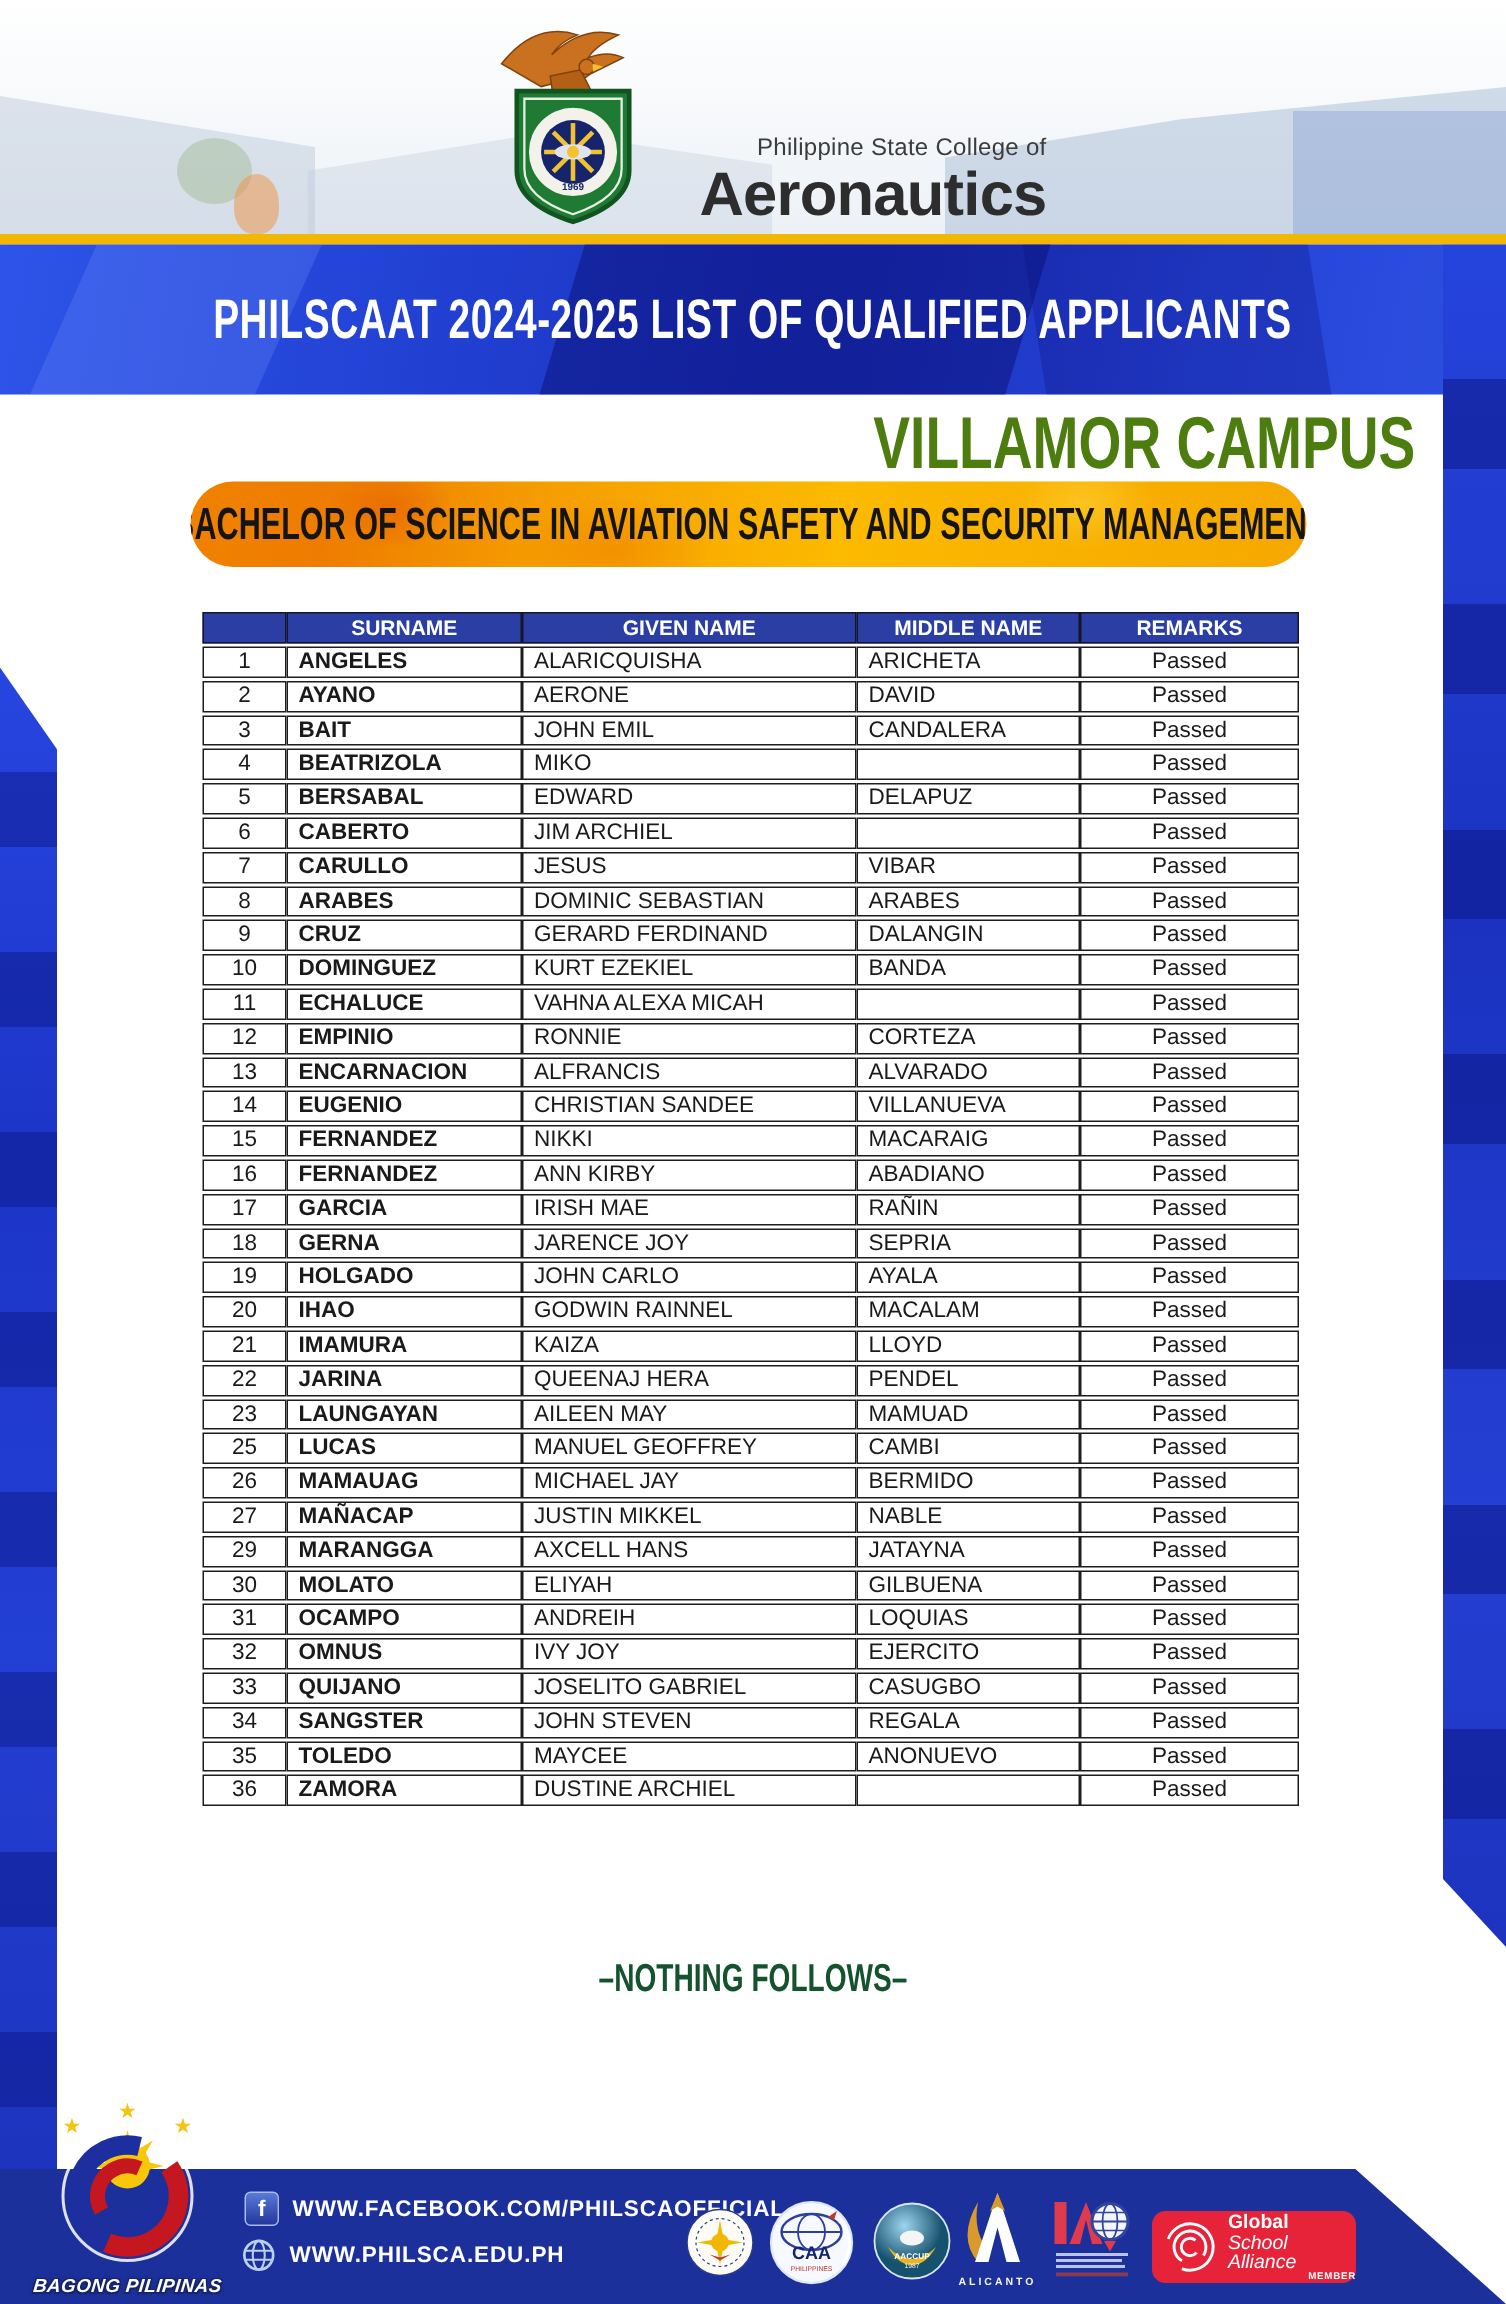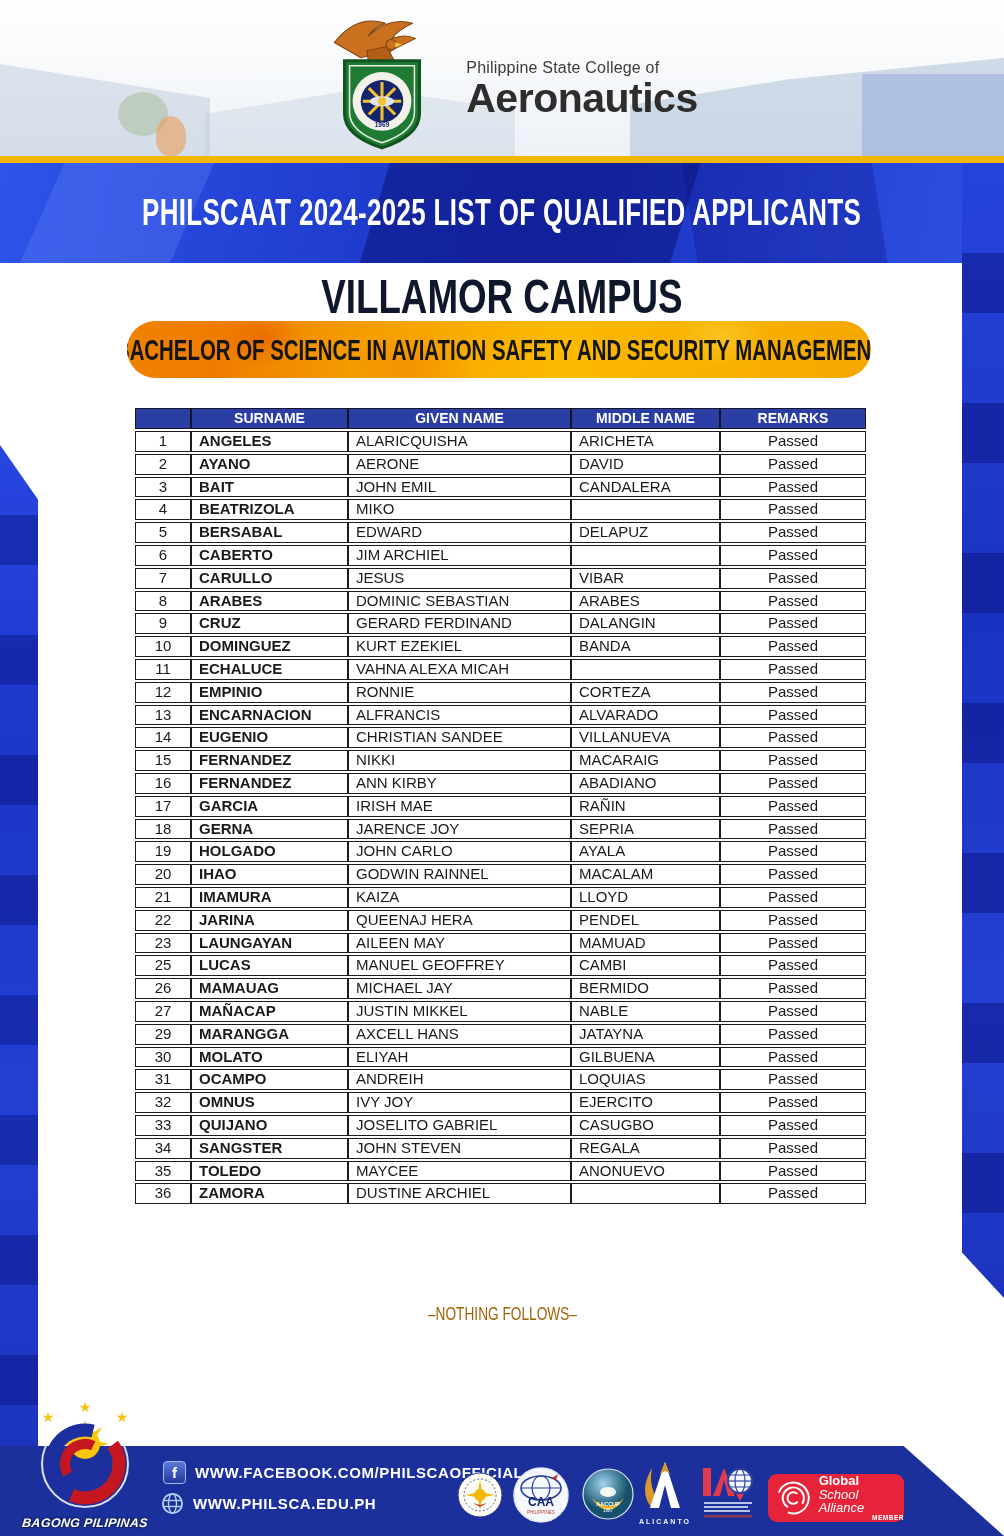--- a/index.html
+++ b/index.html
@@ -18,21 +18,21 @@
   .tp-b3{left:630px;top:58px;width:374px;height:98px;background:rgba(168,188,214,.5);
          clip-path:polygon(0 48%,42% 22%,100% 0,100% 100%,0 100%);}
   .tp-b4{left:862px;top:74px;width:142px;height:82px;background:rgba(118,150,205,.35);}
   .tp-tree{left:118px;top:92px;width:50px;height:44px;background:rgba(128,164,99,.30);border-radius:50%;}
   .tp-statue{left:156px;top:116px;width:30px;height:40px;background:rgba(236,151,79,.55);
              border-radius:50% 50% 42% 42%;}
 
   
   .brand{left:0;top:8px;width:1004px;display:flex;justify-content:center;align-items:flex-start;gap:8px;}
   .brand-logo{width:152px;height:142px;}
-  .brand-text{margin-top:52px;line-height:1;}
+  .brand-text{margin-top:83px;line-height:1;text-align:right;}
   .brand-line1{font-size:16px;color:#3c3c3c;letter-spacing:.2px;}
   .brand-line2{font-size:41px;font-weight:bold;color:#2d2d2d;margin-top:2px;letter-spacing:-.5px;}
 
   
   .gold-line{left:0;top:156px;width:1004px;height:7px;background:#f2b705;}
 
   
   .title-band{left:0;top:163px;width:1004px;height:100px;overflow:hidden;
     background:linear-gradient(100deg,#2d54e8 0%,#2140d2 30%,#1a30bc 55%,#2644d8 80%,#2d50e0 100%);}
   .tb-s1{position:absolute;left:375px;top:-10px;width:310px;height:120px;
@@ -42,21 +42,21 @@
   .tb-s3{position:absolute;left:40px;top:-10px;width:150px;height:130px;
          background:rgba(118,148,255,.25);transform:skewX(-24deg);}
   .band-title-wrap{position:absolute;left:0;top:0;width:100%;height:100%;
          display:flex;align-items:center;justify-content:center;}
   .band-title{font-size:37px;font-weight:800;color:#ffffff;letter-spacing:.5px;}
 
   
   .cx{display:inline-block;white-space:nowrap;transform:scaleX(.7);transform-origin:50% 50%;}
 
   
-  .campus-title{left:0;top:268px;width:1004px;text-align:center;color:#0f172a;
+  .campus-title{left:0;top:268px;width:1004px;text-align:right;color:#4d7c0f;
                 font-size:49px;font-weight:800;}
   .campus-title .cx{transform:scaleX(.75);}
   .program-pill{left:127px;top:321px;width:744px;height:57px;border-radius:29px;
     background:linear-gradient(95deg,#f08200 0%,#ee7c00 12%,#f59e00 32%,#fcba00 58%,#f9b100 78%,#f5a800 100%);
     display:flex;align-items:center;justify-content:center;overflow:hidden;}
   .pill-texture{position:absolute;inset:0;border-radius:29px;
     background:radial-gradient(60px 40px at 18% 30%,rgba(226,80,0,.45),transparent 70%),
                radial-gradient(90px 50px at 38% 80%,rgba(236,110,0,.35),transparent 70%),
                radial-gradient(70px 45px at 80% 25%,rgba(255,214,64,.5),transparent 70%);}
   .program-title{position:relative;font-size:30px;font-weight:800;color:#141414;}
@@ -69,22 +69,22 @@
   .applicants-table col.c2{width:223px;}
   .applicants-table col.c3{width:149px;}
   .applicants-table col.c4{width:146px;}
   .applicants-table th{background:#2b3ea4;color:#ffffff;font-size:14px;font-weight:bold;
       height:19px;line-height:19px;border:1.6px solid #15152a;text-align:center;padding:0;}
   .applicants-table td{background:#ffffff;border:1.6px solid #1d1d1d;height:18.8px;line-height:18.8px;
       font-size:15px;color:#1a1a1a;padding:0 2px 0 7px;overflow:hidden;white-space:nowrap;}
   .applicants-table td.center{text-align:center;padding:0;}
   .applicants-table td.surname{font-weight:bold;}
 
-  .nothing-follows{left:0;top:1303px;width:1004px;text-align:center;color:#a16207;
-                   font-size:19px;font-weight:400;}
+  .nothing-follows{left:0;top:1303px;width:1004px;text-align:center;color:#14532d;
+                   font-size:26px;font-weight:700;}
   .nothing-follows .cx{transform:scaleX(.72);}
 
   
   .left-strip{left:0;top:445px;width:38px;height:1091px;
     background:linear-gradient(180deg,#2746e0 0%,#1c35c8 30%,#2340d4 60%,#1b30b8 100%);
     clip-path:polygon(0 0,100% 5%,100% 100%,0 100%);}
   .left-strip .windows{position:absolute;inset:0;
     background:repeating-linear-gradient(180deg,transparent 0 70px,rgba(10,20,130,.45) 70px 120px);}
   .right-strip{left:962px;top:163px;width:42px;height:1135px;
     background:linear-gradient(180deg,#2544dc 0%,#1b32c0 40%,#2440d4 75%,#1d33bf 100%);

